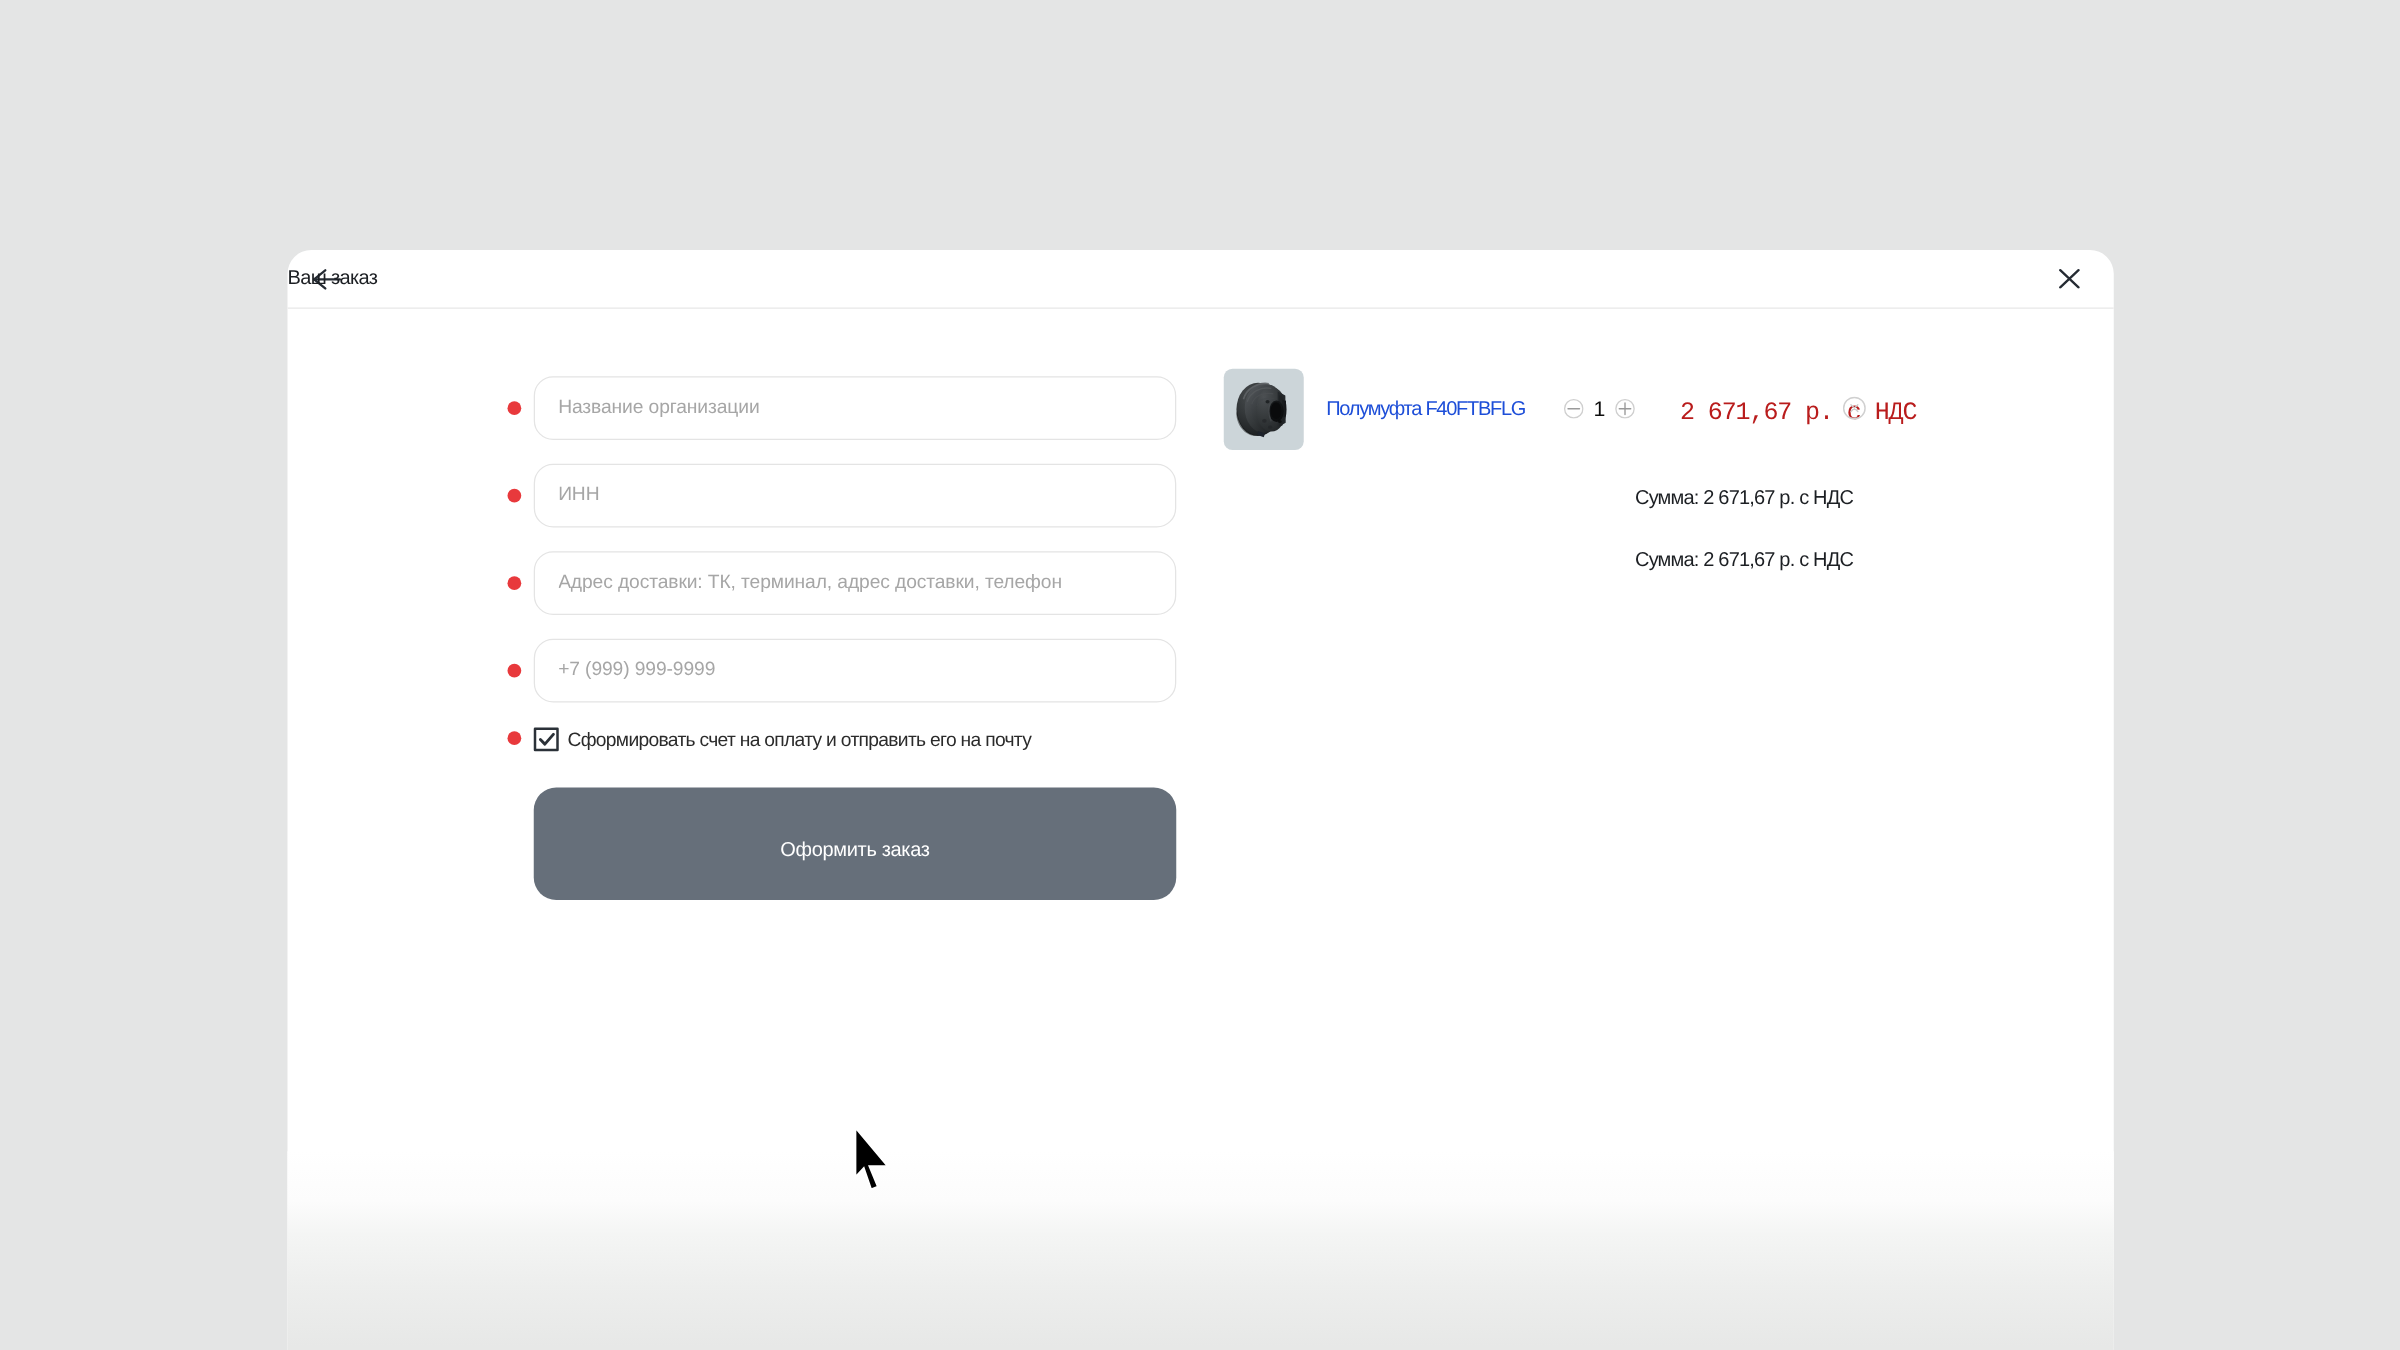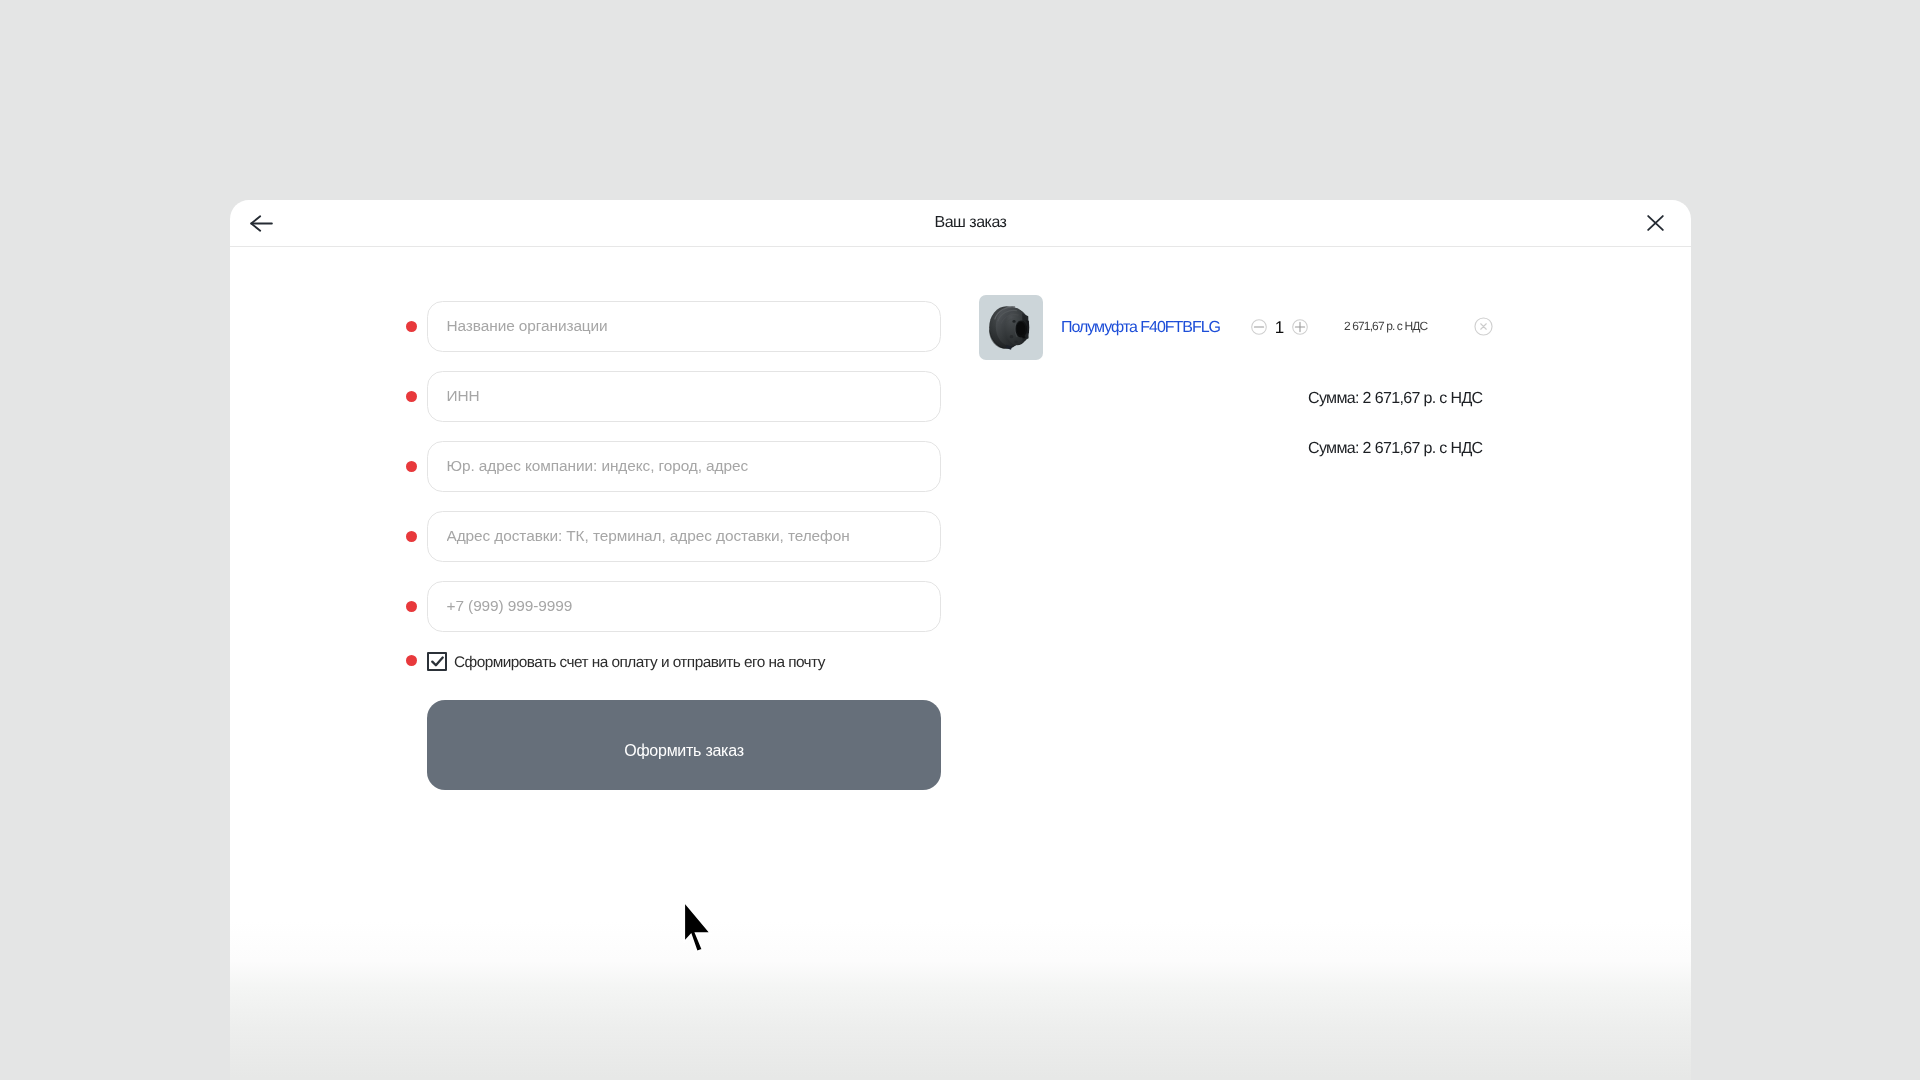--- a/index.html
+++ b/index.html
@@ -22,21 +22,21 @@
     position:absolute; left:230px; top:921px; width:1461px; height:159px;
     background:linear-gradient(180deg, #ffffff 0%, #fcfcfc 25%, #f4f5f4 42%, #edeeed 68%, #e7e8e7 98%, #e7e8e7 100%);
     pointer-events:none;
   }
 
   
   .hdr { position:relative; height:46px; }
   .hdr-div { position:absolute; left:0; right:0; top:46px; height:1px; background:#e7e7e7; }
   .hdr-title {
     position:absolute; left:0; right:0; top:0; height:46px; line-height:46px;
-    text-align:center; font-size:16px; color:#1c1f23; letter-spacing:-0.52px;padding-left:20px;
+    font-size:16px; color:#1c1f23; letter-spacing:-0.52px;
   }
   .icon-btn {
     position:absolute; top:7px; width:32px; height:32px;
     display:flex; align-items:center; justify-content:center; cursor:pointer;
   }
   .back-btn { left:15px; }
   .close-btn { right:20px; }
 
   
   .content { position:relative; }
@@ -82,21 +82,21 @@
     position:absolute; left:1px; top:0; width:64px; height:65px;
     border-radius:7px; background:#ccd5d9; overflow:hidden;
   }
   .pname { position:absolute; left:83px; top:24px; font-size:16px; color:#1d4ed8; white-space:nowrap; letter-spacing:-1.02px; }
   .qty { position:absolute; left:273px; top:24px; width:60px; height:20px; }
   .qtybtn { position:absolute; top:0; width:16px; height:16px; cursor:pointer; display:block; }
   .qminus { left:0; }
   .qplus  { left:41px; }
   .qtyval { position:absolute; left:16px; top:-1px; width:25px; text-align:center;
             font-size:17px; color:#0e0e0e; letter-spacing:0; }
-  .price { position:absolute; left:366px; top:24px; font-size:12px; color:#404040; white-space:nowrap; letter-spacing:-0.88px; }
+  .price { position:absolute; left:366px; top:24px; font-size:20px; color:#b91c1c; white-space:nowrap; letter-spacing:-0.88px;font-family:Liberation Mono, monospace; }
   .rm { position:absolute; left:496px; top:22px; width:19px; height:19px; cursor:pointer; }
   .sum1 { position:absolute; left:330px; top:95px; font-size:16px; color:#1c1f23; white-space:nowrap; letter-spacing:-0.65px; }
   .sum2 { position:absolute; left:330px; top:145px; font-size:16px; color:#1c1f23; white-space:nowrap; letter-spacing:-0.65px; }
 
   
   .cursor { position:absolute; left:680px; top:900px; width:32px; height:54px; pointer-events:none; }
 </style>
 </head>
 <body>
 
@@ -122,24 +122,20 @@
 
     <form class="form">
       <div class="fields">
           <div class="frow">
             <span class="dot"></span>
             <input class="inp" type="text" placeholder="Название организации" style="">
           </div>
           <div class="frow">
             <span class="dot"></span>
             <input class="inp" type="text" placeholder="ИНН" style="">
-          </div>
-          <div class="frow">
-            <span class="dot"></span>
-            <input class="inp" type="text" placeholder="Юр. адрес компании: индекс, город, адрес" style="">
           </div>
           <div class="frow">
             <span class="dot"></span>
             <input class="inp" type="text" placeholder="Адрес доставки: ТК, терминал, адрес доставки, телефон" style="">
           </div>
           <div class="frow">
             <span class="dot"></span>
             <input class="inp" type="text" placeholder="+7 (999) 999-9999" style="">
           </div>
         </div>

